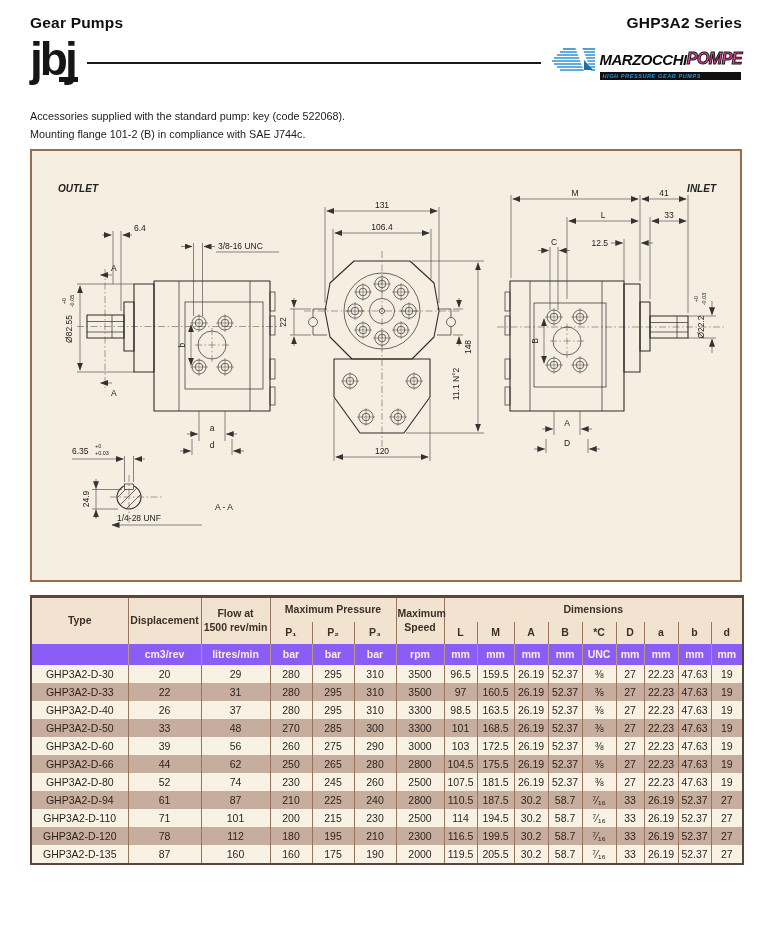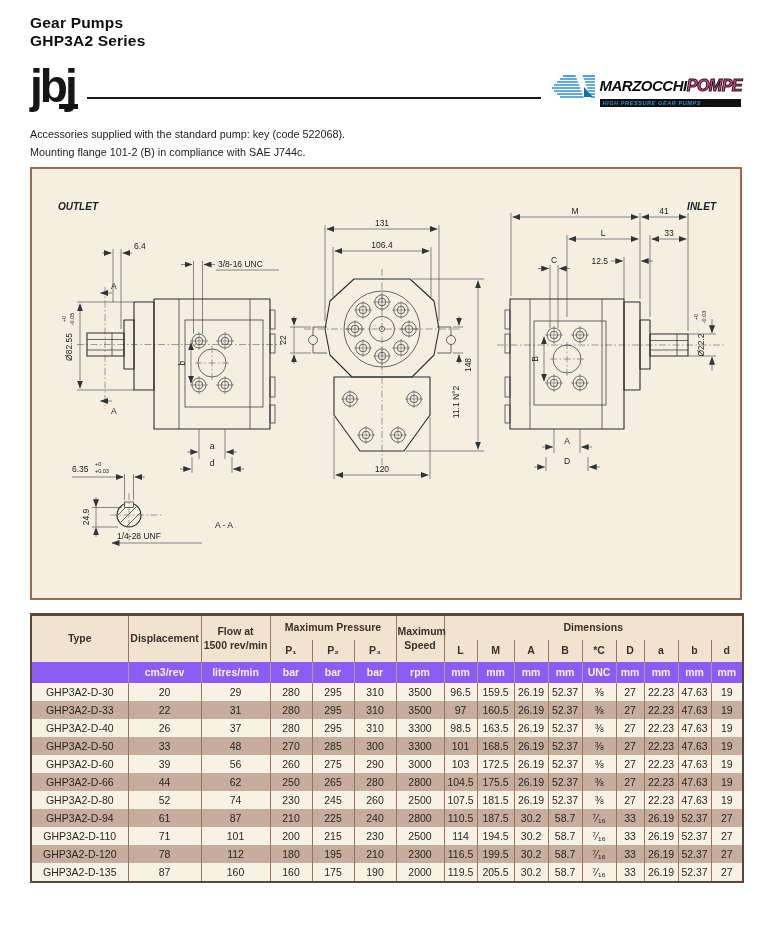--- a/index.html
+++ b/index.html
@@ -1,21 +1,21 @@
 <!DOCTYPE html>
 <html><head>
 <meta charset="utf-8">
 <style>
   html,body{margin:0;padding:0;background:#fff;}
   body{width:772px;height:940px;font-family:"Liberation Sans",sans-serif;color:#111;overflow:hidden;}
   .page{padding:14px 30px 0 30px;}
   
-  .titlebar{display:flex;justify-content:space-between;align-items:baseline;flex-direction:column;}
+  .titlebar{display:flex;justify-content:space-between;align-items:baseline;}
   .titlebar .t{font-size:15.5px;font-weight:bold;color:#0f0f0f;letter-spacing:.2px;}
-  .logorow{display:flex;align-items:center;margin-top:9px;height:56px;}
+  .logorow{display:flex;align-items:flex-start;margin-top:9px;height:56px;}
   .jbj{position:relative;font-weight:800;font-size:46px;line-height:.82;letter-spacing:-3px;color:#161616;font-family:"Liberation Sans",sans-serif;}
   .jbj-sub{position:absolute;right:-3px;bottom:-3px;width:19px;height:5px;background:#141414;}
   .rule{flex:1;height:2px;background:#1a1a1a;margin:21px 10px 0 12px;}
   .mz{margin-top:6px;}
   .mz-top{display:flex;align-items:center;}
   .mz-name{font-style:italic;font-weight:800;font-size:15px;color:#0c0c0c;letter-spacing:-.5px;margin-left:3px;}
   .mz-pompe{font-style:italic;font-weight:700;font-size:16px;color:#ec4899;-webkit-text-stroke:1px #141414;letter-spacing:-.5px;}
   .mz-bar{margin-left:49px;width:135px;background:#101010;color:#2f8fd0;font-size:5.5px;font-style:italic;font-weight:bold;letter-spacing:.6px;padding:1px 3px;margin-top:1px;white-space:nowrap;overflow:hidden;}
   
   .notes{margin-top:13px;}

